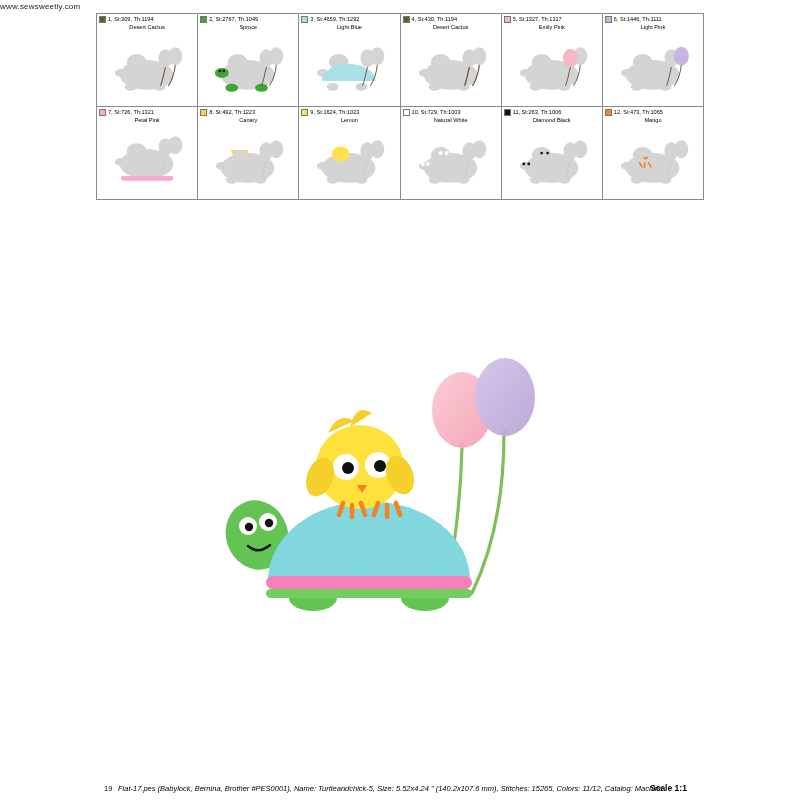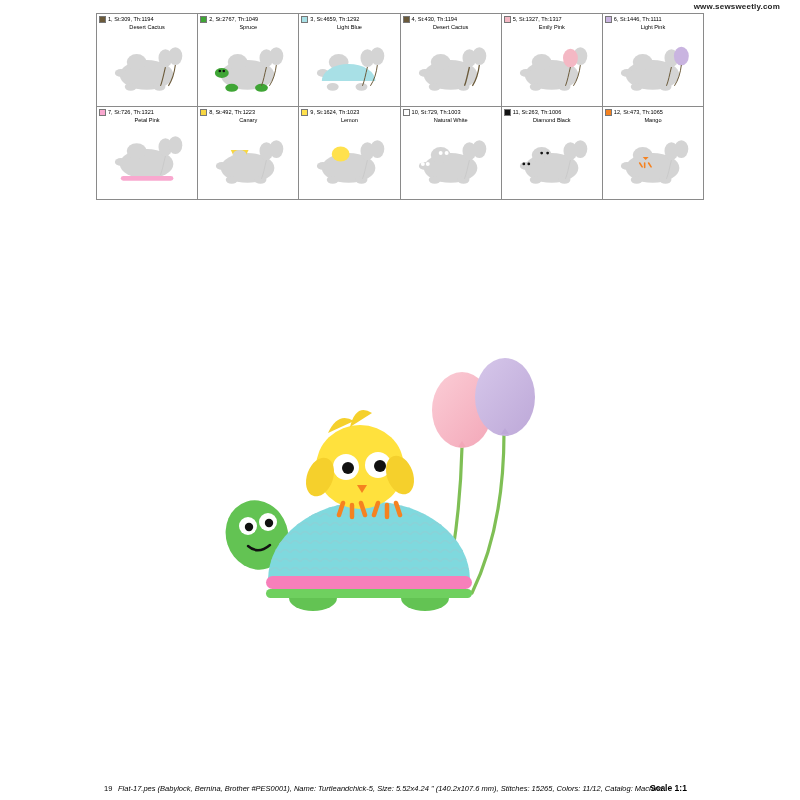--- a/index.html
+++ b/index.html
@@ -13,23 +13,23 @@
     font-family: "Liberation Sans", sans-serif;
     color: #000000;
     position: relative;
     overflow: hidden;
   }
   .site-url {
     position: absolute;
     top: 2px;
     left: 0;
     width: 780px;
-    text-align: right;
+    text-align: left;
     font-size: 8px;
-    font-weight: bold;
+    font-weight: normal;
     color: #222;
     letter-spacing: 0.2px;
   }
   
   .chart {
     position: absolute;
     left: 96px;
     top: 13px;
     width: 608px;
     border-left: 1px solid #8a8a8a;

